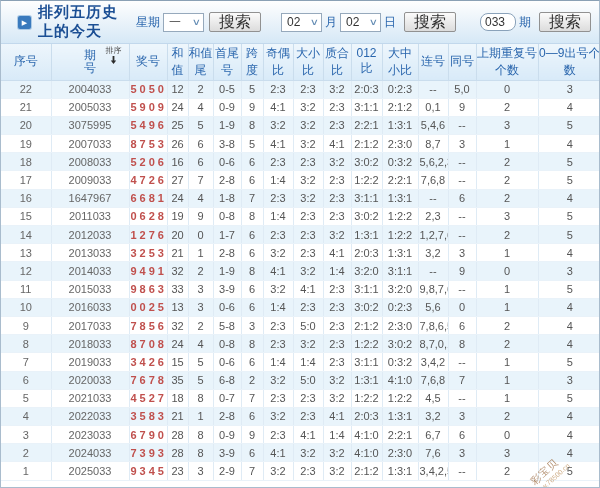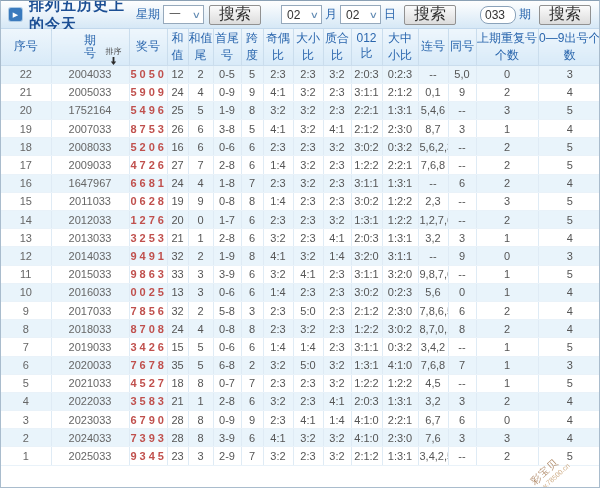--- a/index.html
+++ b/index.html
@@ -3,24 +3,24 @@
 <meta charset="utf-8">
 <style>
   * { margin:0; padding:0; box-sizing:border-box; }
   body { font-family:"Liberation Sans", sans-serif; background:#fff; }
   .page {
     width:600px; height:488px; position:relative; overflow:hidden;
     border:1px solid #a9bccd; border-top-color:#8aa0b4; background:#fff;
   }
   
   .titlebar {
-    height:28px; display:flex; align-items:center;
+    height:43px; display:flex; align-items:center;
     background:linear-gradient(#fefefe, #d6e8f6);
     border-bottom:1px solid #c2d8ec;
-    padding:0 8px 0 8px;
+    padding:0 8px 0 17px;
   }
   .title-icon {
     width:13px; height:13px; flex:0 0 13px; background:#3a7abd; border-radius:2px;
     color:#fff; font-size:7px; line-height:13px; text-align:center;
     box-shadow:0 0 0 1px #aecbe6; margin-right:7px;
   }
   .page-title { color:#1c4f94; font-size:15px; font-weight:bold; letter-spacing:1px; }
   .controls { margin-left:auto; display:flex; align-items:center; font-size:12px; color:#2a66ad;justify-content:center; }
   .ctl-label { color:#2a66ad; margin:0 3px; white-space:nowrap; }
   .sel {
@@ -52,21 +52,21 @@
   .data-table td {
     height:18.2px; font-size:11px; color:#555; text-align:center;
     border-right:1px solid #dfebf5; border-bottom:1px solid #e9f2f9;
     white-space:nowrap; overflow:hidden; padding:0 1px;
   }
   tr.alt td { background:#e9f4fb; }
   td.red { color:#c0504d; font-weight:bold; letter-spacing:3px; font-size:11px; }
   td.dim { color:#666; }
   .stack { line-height:13px; display:inline-block; }
   .sorter {
-    position:absolute; right:7px; top:19px; text-align:center; cursor:pointer;
+    position:absolute; right:7px; top:3px; text-align:center; cursor:pointer;
     color:#4a4a4a; font-size:8px; line-height:8px;
   }
   .sorter .arrow { display:block; margin:1px auto 0; }
   
   .watermark {
     position:absolute; right:10px; bottom:2px; width:84px; text-align:center;
     transform:rotate(-42deg); transform-origin:center; pointer-events:none; opacity:.85;
   }
   .watermark .brand { font-size:10px; color:#a3764f; letter-spacing:1px; }
   .watermark .site { font-size:7px; color:#c7a175; }
@@ -179,21 +179,21 @@
           <td>2:3</td>
           <td>3:1:1</td>
           <td>2:1:2</td>
           <td>0,1</td>
           <td>9</td>
           <td>2</td>
           <td>4</td>
         </tr>
         <tr class="alt">
           <td class="dim">20</td>
-          <td class="dim">1752164</td>
+          <td class="dim">3075995</td>
           <td class="red">54961</td>
           <td>25</td>
           <td>5</td>
           <td>1-9</td>
           <td>8</td>
           <td>3:2</td>
           <td>3:2</td>
           <td>2:3</td>
           <td>2:2:1</td>
           <td>1:3:1</td>

